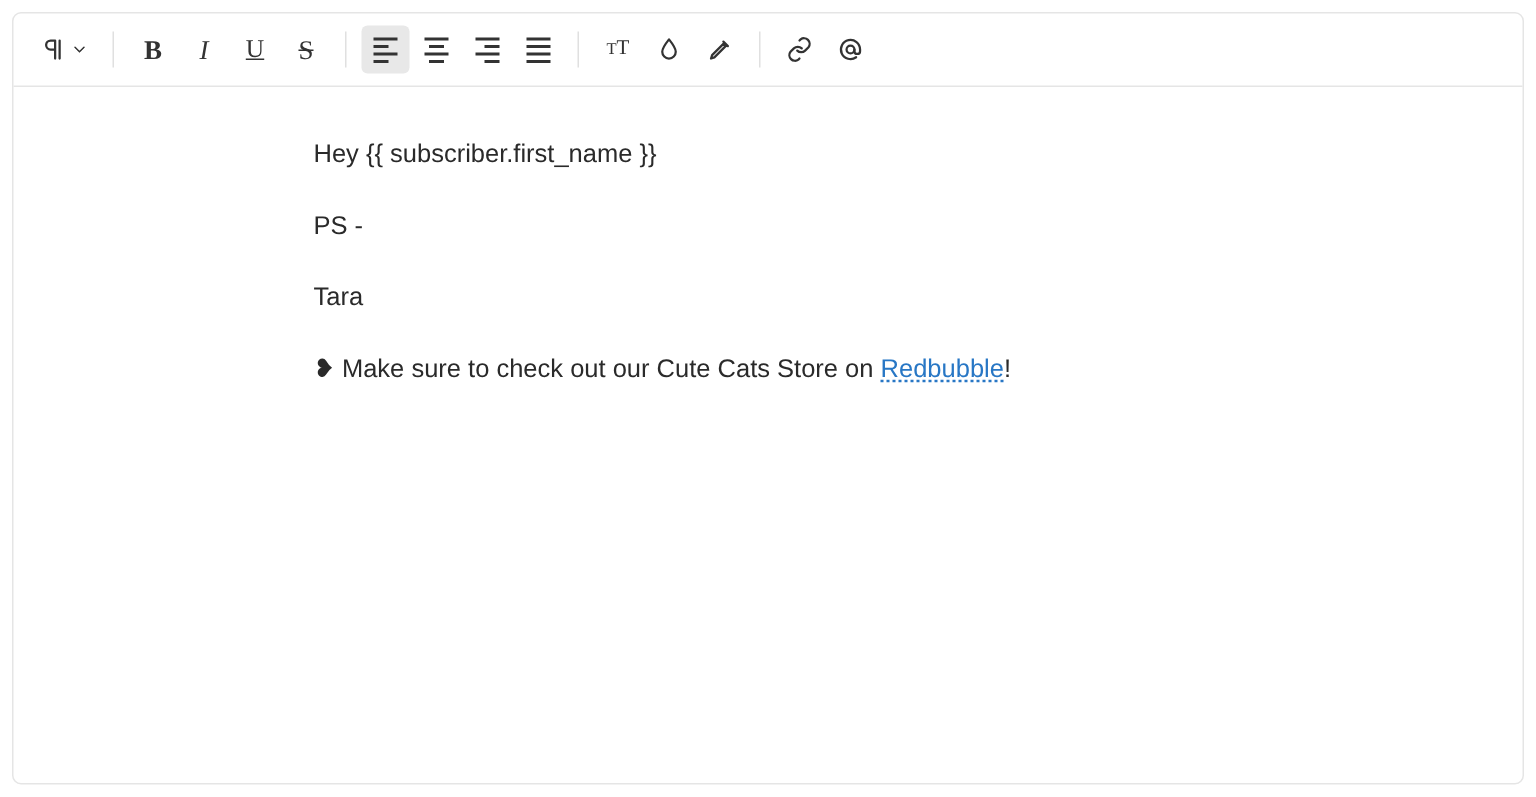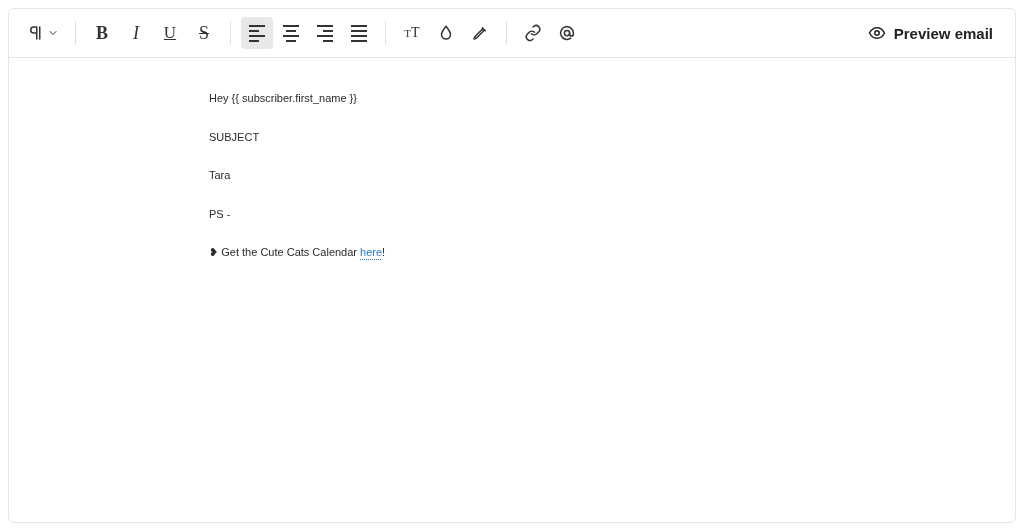--- a/index.html
+++ b/index.html
@@ -108,21 +108,21 @@
       font-weight: 600;
       color: #222;
       border-radius: 4px;
       background: transparent;
       border: none;
     }
     .content-area {
       flex: 1;
       padding: 32px 200px 20px 200px;
       overflow-y: auto;
-      font-size: 11px;
+      font-size: 17px;
       line-height: 1.5;
       color: #2a2a2a;
     }
     .content-area p {
       margin-bottom: 22px;
     }
     .link {
       color: #2877c5;
       text-decoration: underline;
       text-decoration-style: dotted;
@@ -240,29 +240,21 @@
       <button class="tb-btn">
         <svg viewBox="0 0 24 24">
             <circle cx="12" cy="12" r="3.5"></circle>
             <path d="M15.5 12v1.5a2.5 2.5 0 0 0 5 0V12a8.5 8.5 0 1 0-3.5 6.9" stroke-linecap="round"></path>
           </svg>
       </button>
     </div>
 
     <div class="spacer"></div>
 
-    <button class="preview-btn">
-      <svg viewBox="0 0 24 24" style="width:18px;height:18px;stroke:#222;fill:none;stroke-width:2">
-          <path d="M2 12s3.5-7 10-7 10 7 10 7-3.5 7-10 7-10-7-10-7z"></path>
-          <circle cx="12" cy="12" r="3"></circle>
-        </svg>
-      <span>Preview email</span>
-    </button>
   </div>
 
   <div class="content-area">
     <p>Hey {{ subscriber.first_name }}</p>
-    <p>SUBJECT</p>
+    <p>PS -</p>
     <p>Tara</p>
-    <p>PS -</p>
-    <p><span>❥ Get the Cute Cats Calendar </span><a class="link">here</a><span>!</span></p>
+    <p><span>❥ Make sure to check out our Cute Cats Store on </span><a class="link">Redbubble</a><span>!</span></p>
   </div>
 </div>
 
 </body></html>

